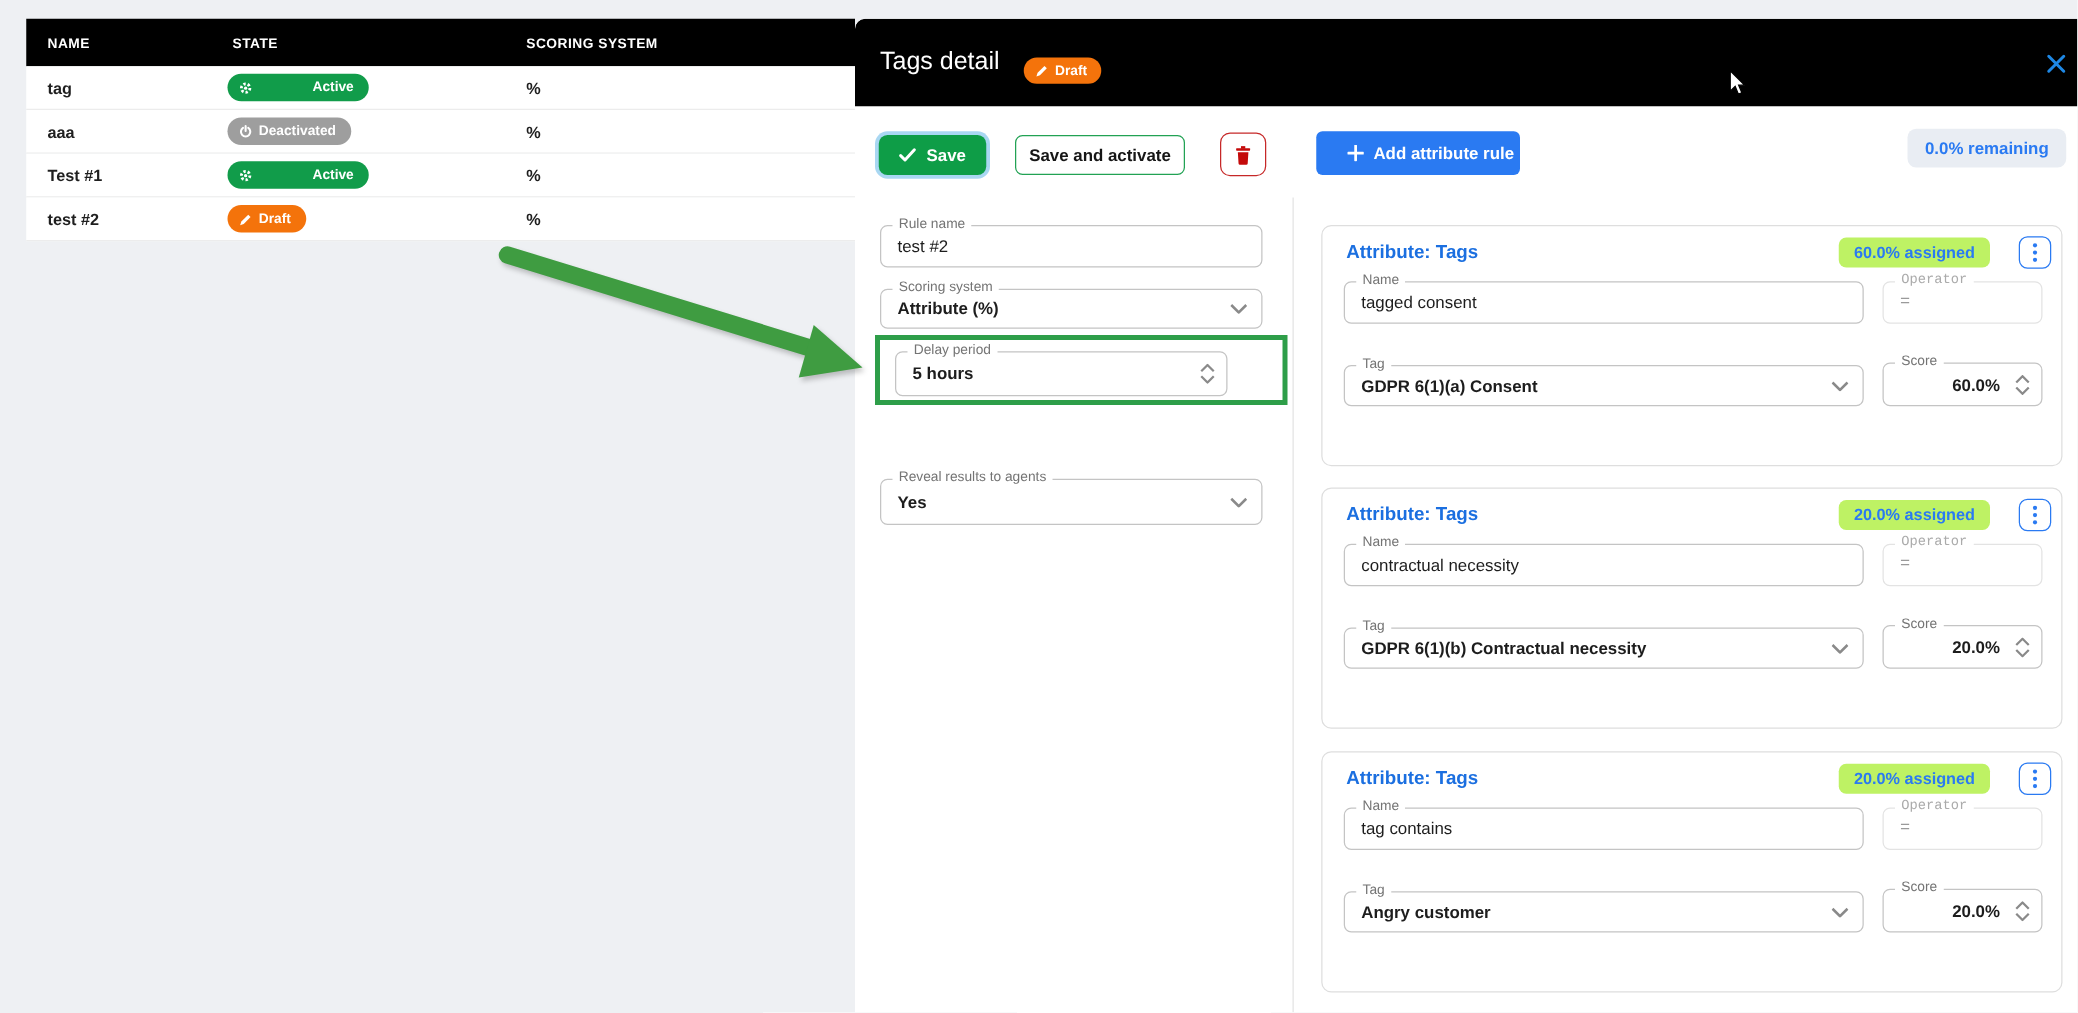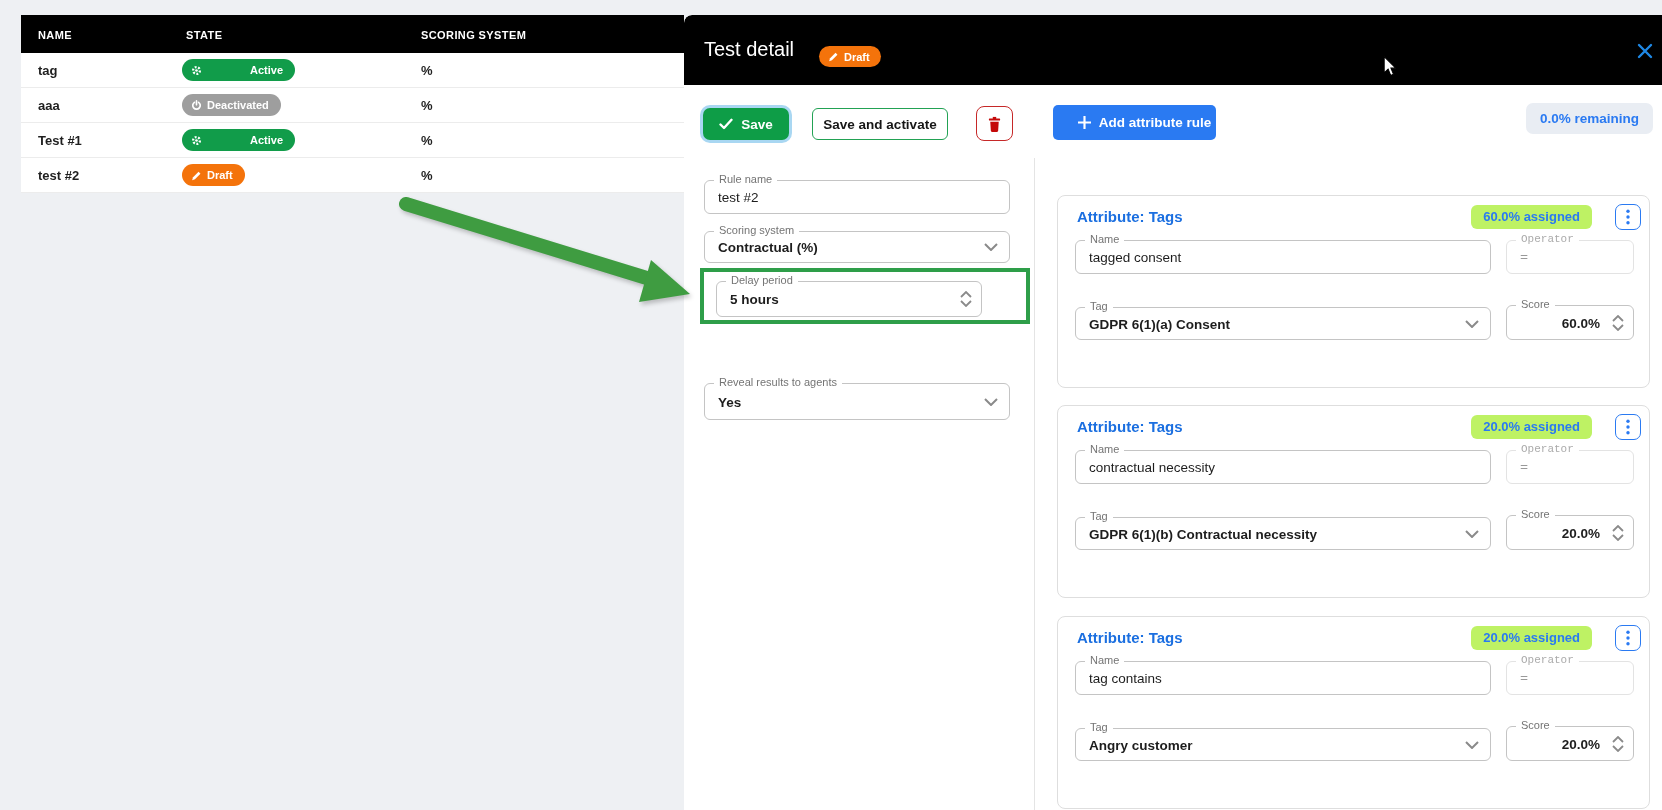--- a/index.html
+++ b/index.html
@@ -71,21 +71,21 @@
   .mfield.disabled { border-color:#e3e3e3;font-family:Liberation Mono, monospace; }
   .mfield.disabled .flabel { color:#ababab; }
   .mfield.disabled .fvalue { color:#9a9a9a; }
 
   .v-divider { position:absolute; left:350px; top:143px; bottom:0; width:1px; background:#e4e4e4; }
 
   
   .hl-box { position:absolute; left:16px; top:253px; width:330px; height:56px; border:4px solid #2e9e49; }
 
   
-  .card { position:absolute; left:373px; width:593px; height:193px; background:#fff; border:1px solid #dedede; border-radius:8px;margin-top:15px; }
+  .card { position:absolute; left:373px; width:593px; height:193px; background:#fff; border:1px solid #dedede; border-radius:8px; }
   .card-title { position:absolute; left:19px; top:12px; font-size:15px; font-weight:bold; color:#1b6fe0; }
   .pill-assigned {
     position:absolute; right:57px; top:9px; height:24px; line-height:24px;
     background:#bef264; color:#2a7af2; border-radius:6px;
     font-size:13px; font-weight:bold; padding:0 12px;
   }
   .btn-kebab { position:absolute; right:8px; top:8px; width:26px; height:26px; background:#fff; border:1px solid #2a7af2; border-radius:7px; display:flex; align-items:center; justify-content:center; cursor:pointer; }
   .score-val { position:absolute; right:33px; top:50%; transform:translateY(-50%); font-size:13.5px; font-weight:bold; color:#1d1d1d; }
 
   .arrow-svg { position:absolute; left:388px; top:188px; pointer-events:none; filter:drop-shadow(2px 3px 2px rgba(0,0,0,.22)); }
@@ -145,21 +145,21 @@
         </svg>
       <span>Draft</span>
     </span>
     <span class="cell-scoring">%</span>
   </div>
 </div>
 
 <div class="abs panel">
 
   <div class="panel-head">
-    <div class="panel-title">Test detail</div>
+    <div class="panel-title">Tags detail</div>
     <span class="pill-draft">
       <svg width="11" height="11" viewBox="0 0 10 10">
           <path d="M1 9.3 L1.9 6.6 L6.9 1.6 L8.6 3.3 L3.6 8.3 Z" fill="#fff"></path>
         </svg>
       <span>Draft</span>
     </span>
     <svg class="close-x" viewBox="0 0 18 18">
         <path d="M3 3 L15 15 M15 3 L3 15" stroke="#1e88e5" stroke-width="2.4" stroke-linecap="round"></path>
       </svg>
   </div>
@@ -190,21 +190,21 @@
 
   <div class="v-divider"></div>
 
   <div class="mfield" style="left:20px; top:165px; width:306px; height:34px;">
     <span class="flabel">Rule name</span>
     <span class="fvalue">test #2</span>
   </div>
 
   <div class="mfield" style="left:20px; top:216px; width:306px; height:32px;">
     <span class="flabel">Scoring system</span>
-    <span class="fvalue b">Contractual (%)</span>
+    <span class="fvalue b">Attribute (%)</span>
     <svg class="chev" width="14" height="8" viewBox="0 0 14 8">
         <path d="M1 1 L7 7 L13 1" fill="none" stroke="#8a8a8a" stroke-width="2"></path>
       </svg>
   </div>
 
   <div class="hl-box"></div>
   <div class="mfield" style="left:32px; top:266px; width:266px; height:36px;">
     <span class="flabel">Delay period</span>
     <span class="fvalue b">5 hours</span>
     <span class="spin">

